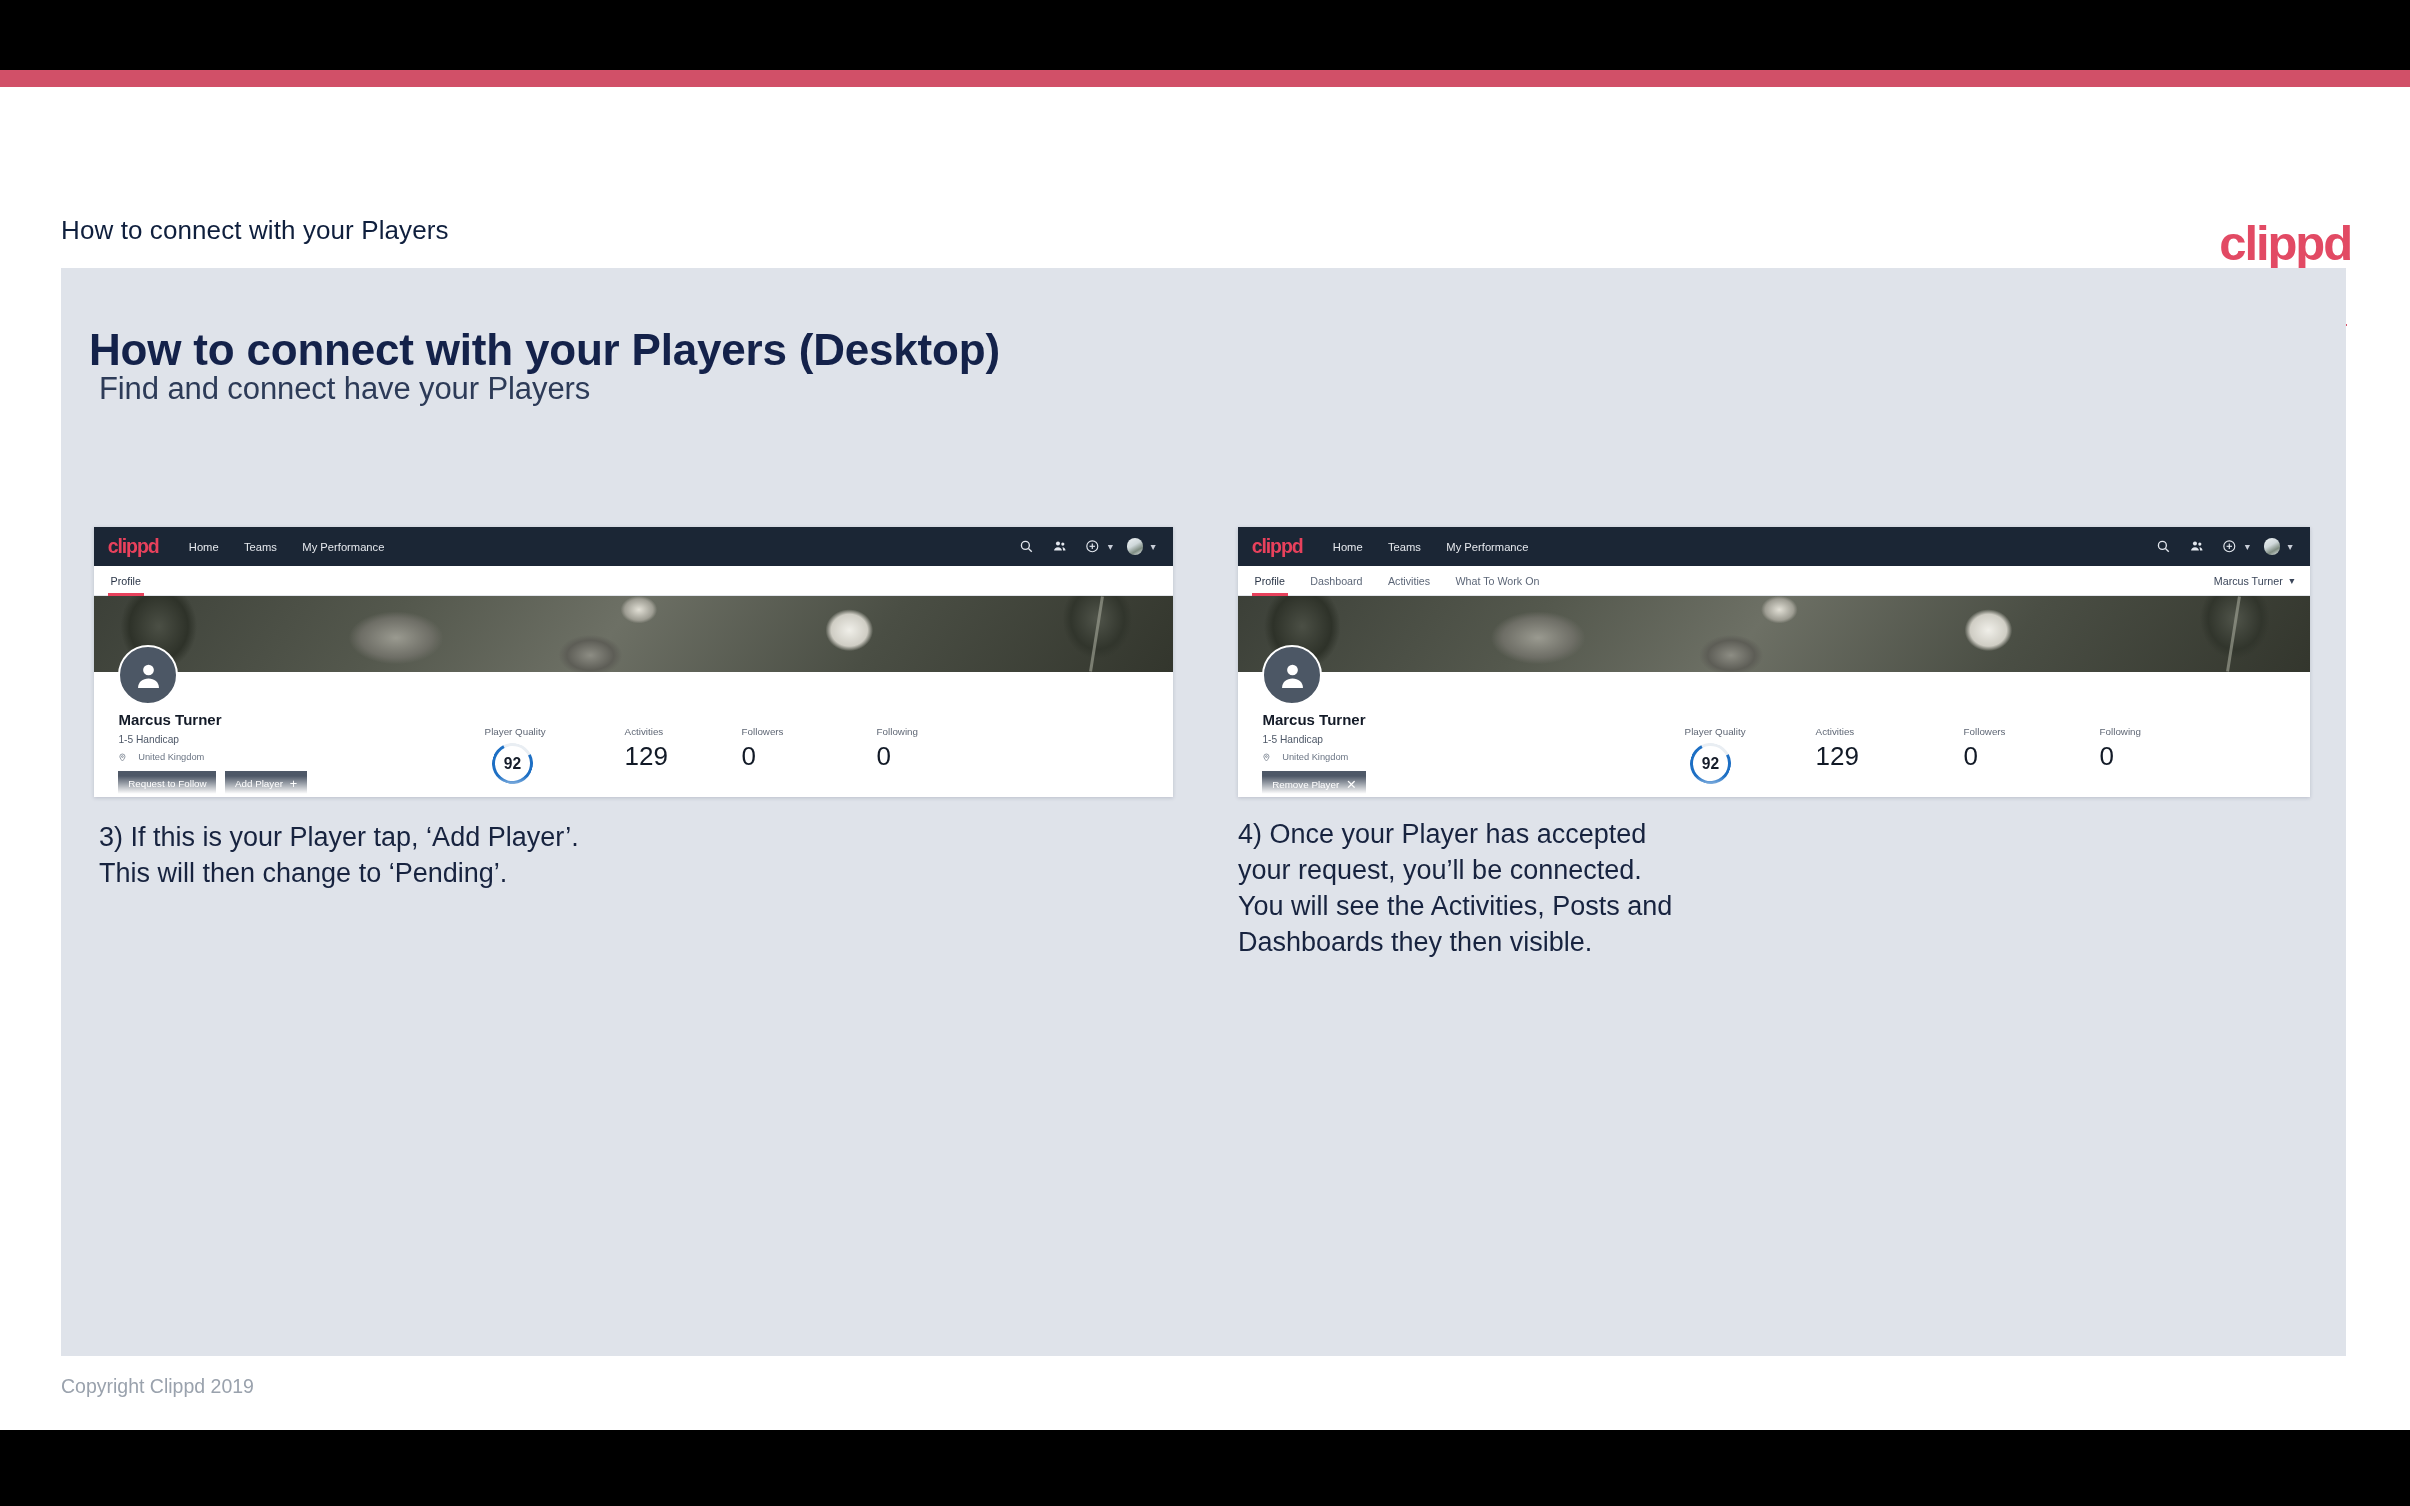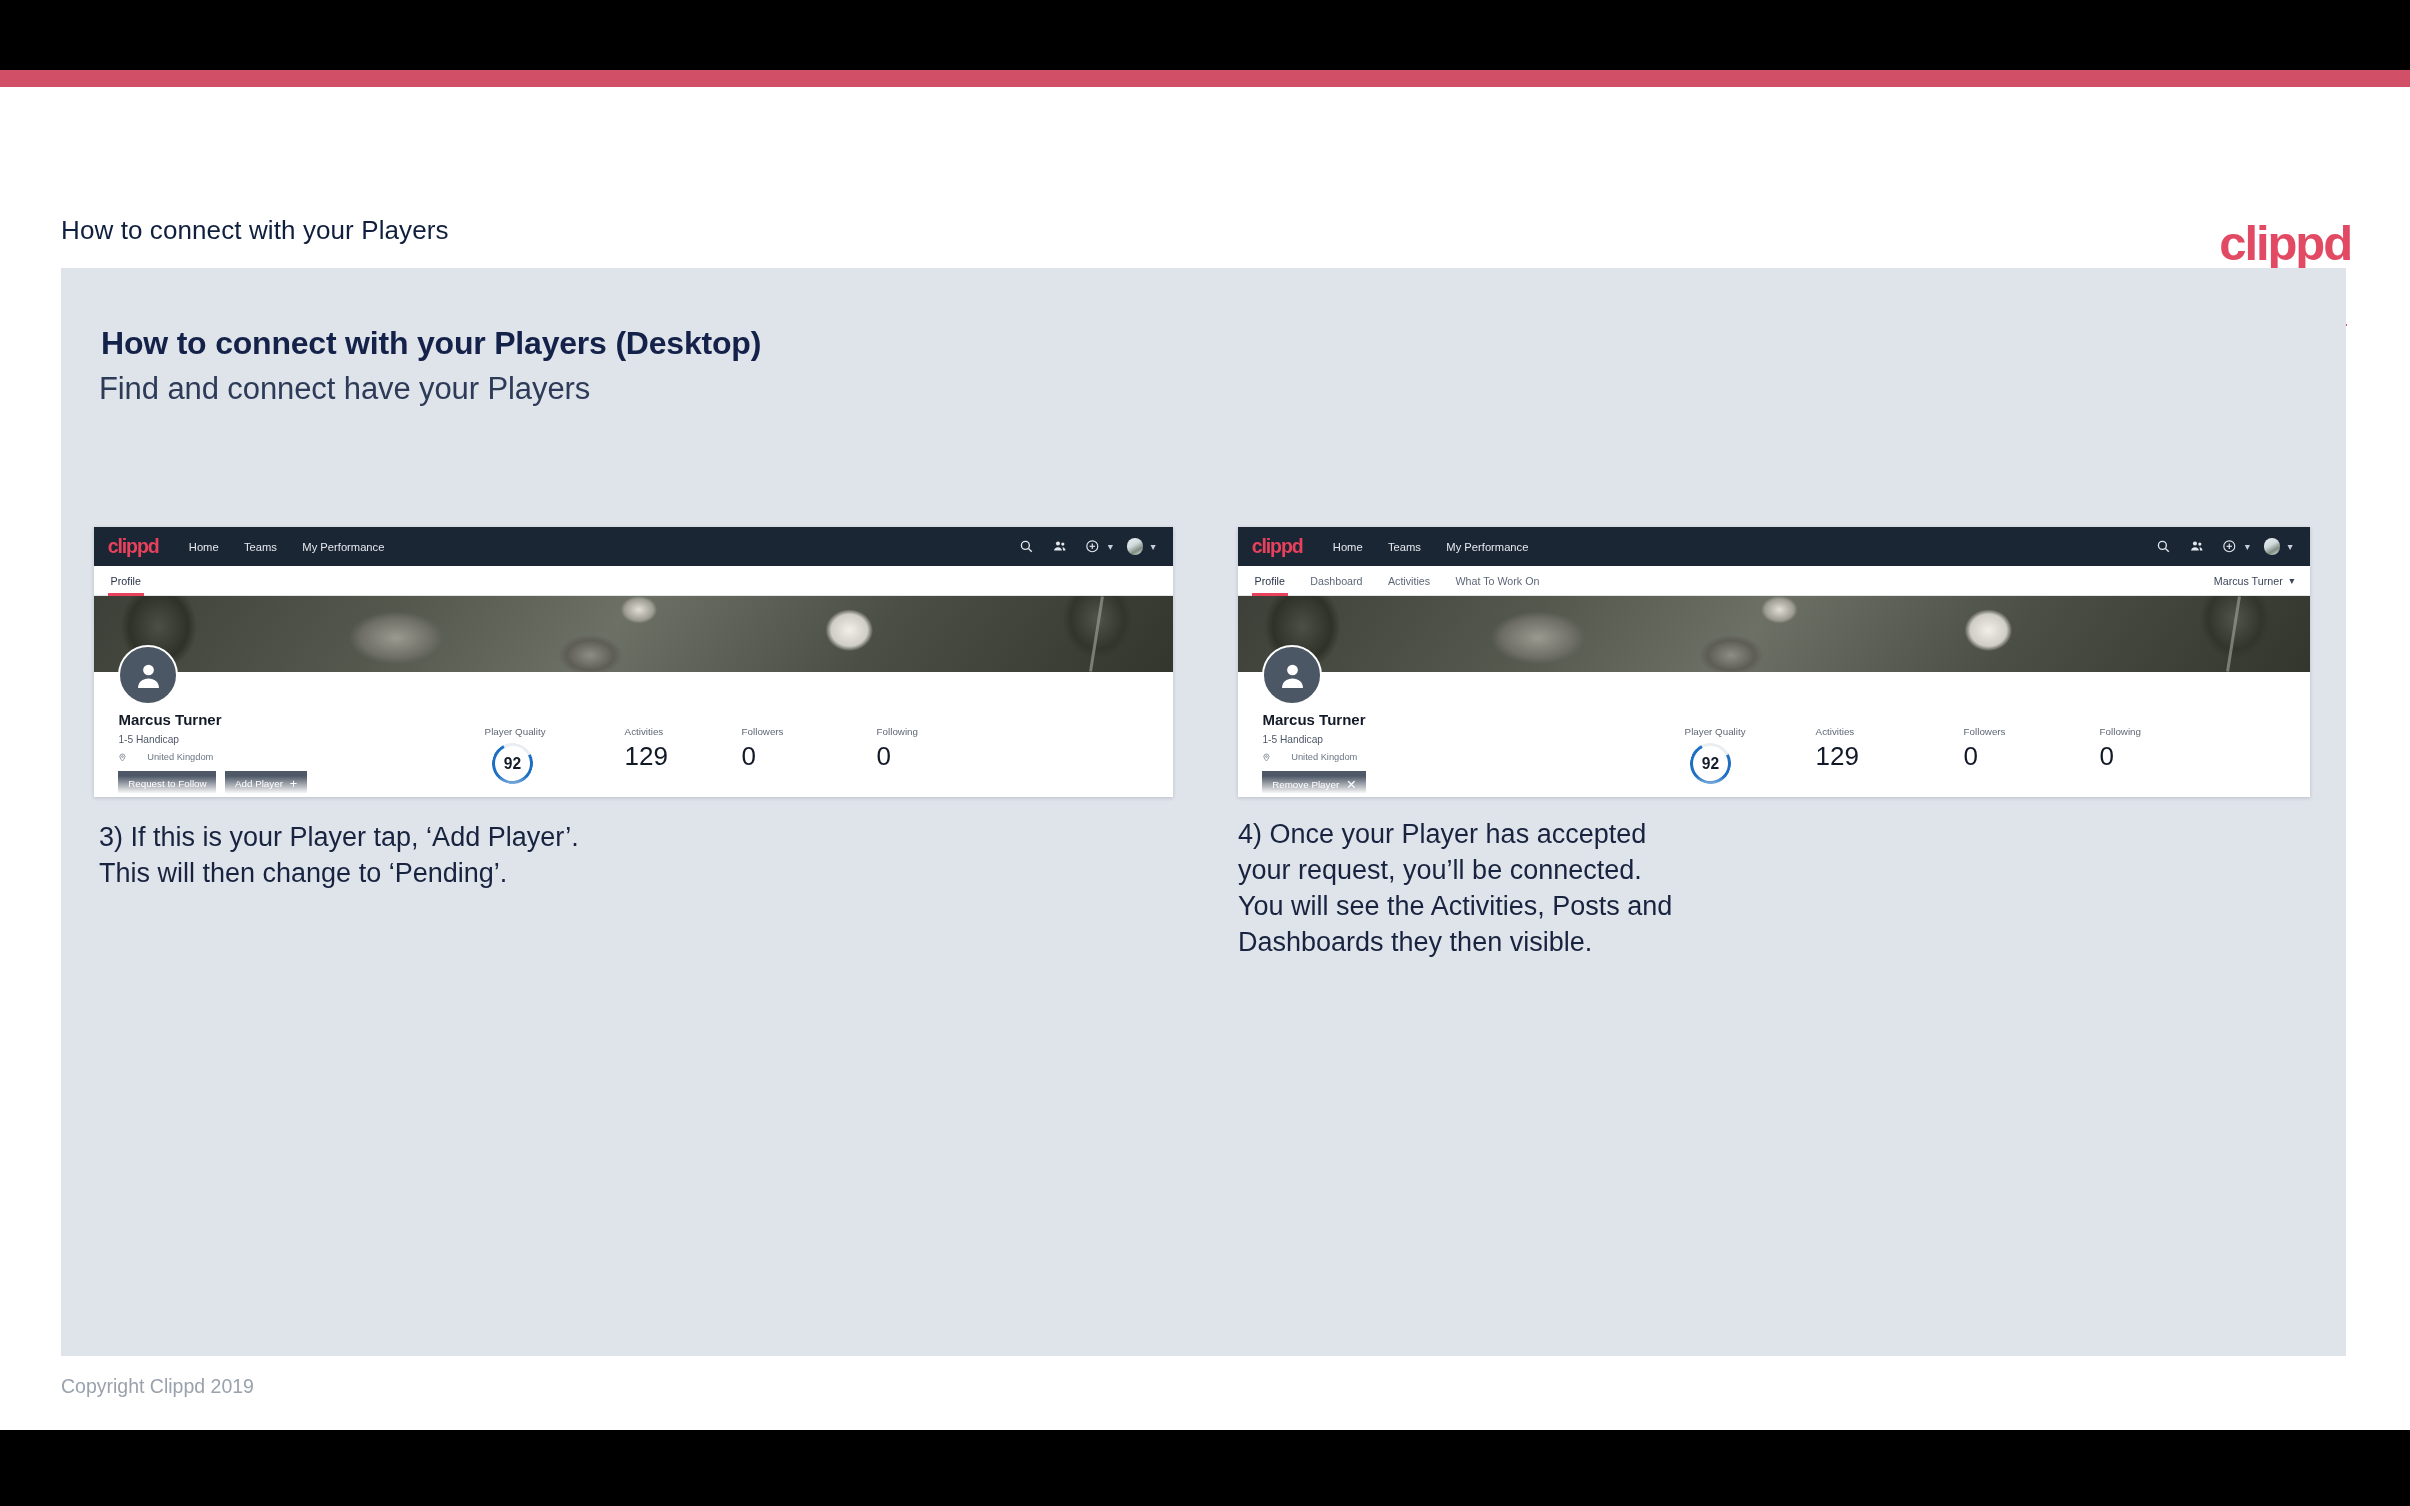--- a/index.html
+++ b/index.html
@@ -32,22 +32,22 @@
     background:#d8556d;
   }
 
   
   .content-panel {
     position:absolute; left:61px; top:268px; width:2285px; height:1088px;
     background:#dfe3ea;
   }
 
   .slide-title {
-    position:absolute; left:40px; top:57px;
-    font-size:32px; font-weight:700; color:#14224a; letter-spacing:-0.2px;
+    position:absolute; left:28px; top:57px;
+    font-size:44px; font-weight:700; color:#14224a; letter-spacing:-0.2px;
   }
   .slide-subtitle {
     position:absolute; left:38px; top:103px;
     font-size:31px; font-weight:400; color:#2d3b58; letter-spacing:-0.1px;
   }
 
   
   .shot { position:absolute; background:#fff; overflow:hidden;
           box-shadow:0 1px 3.9px rgba(20,30,60,.18); }
   .shot-left  { left:33px;  top:259px; width:1079px; height:270px; }
@@ -99,21 +99,21 @@
   .profile { position:relative; background:#fff; height:100%; }
   .avatar-big {
     position:absolute; left:24.4px; top:-27px; width:60px; height:60px;
     border-radius:50%; background:#4c5765; border:2.9px solid #fff;
     display:flex; align-items:center; justify-content:center;
   }
   .avatar-big svg { display:block; }
 
   .pname { position:absolute; left:24.4px; font-weight:700; color:#131a27; }
   .phcp  { position:absolute; left:24.4px; color:#4e5868; }
-  .ploc  { position:absolute; left:24.4px; color:#6b7584; display:flex; align-items:center; gap:20px; }
+  .ploc  { position:absolute; left:24.4px; color:#6b7584; display:flex; align-items:center; gap:11px; }
 
   .btnrow { position:absolute; left:24.4px; display:flex; gap:8.8px; }
   .pbtn {
     background:#4e5867; color:#fff; border:none;
     display:flex; align-items:center; gap:6.8px; white-space:nowrap;
   }
 
   
   .stats { position:absolute; display:flex; align-items:flex-start; }
   .stat { position:relative; }

